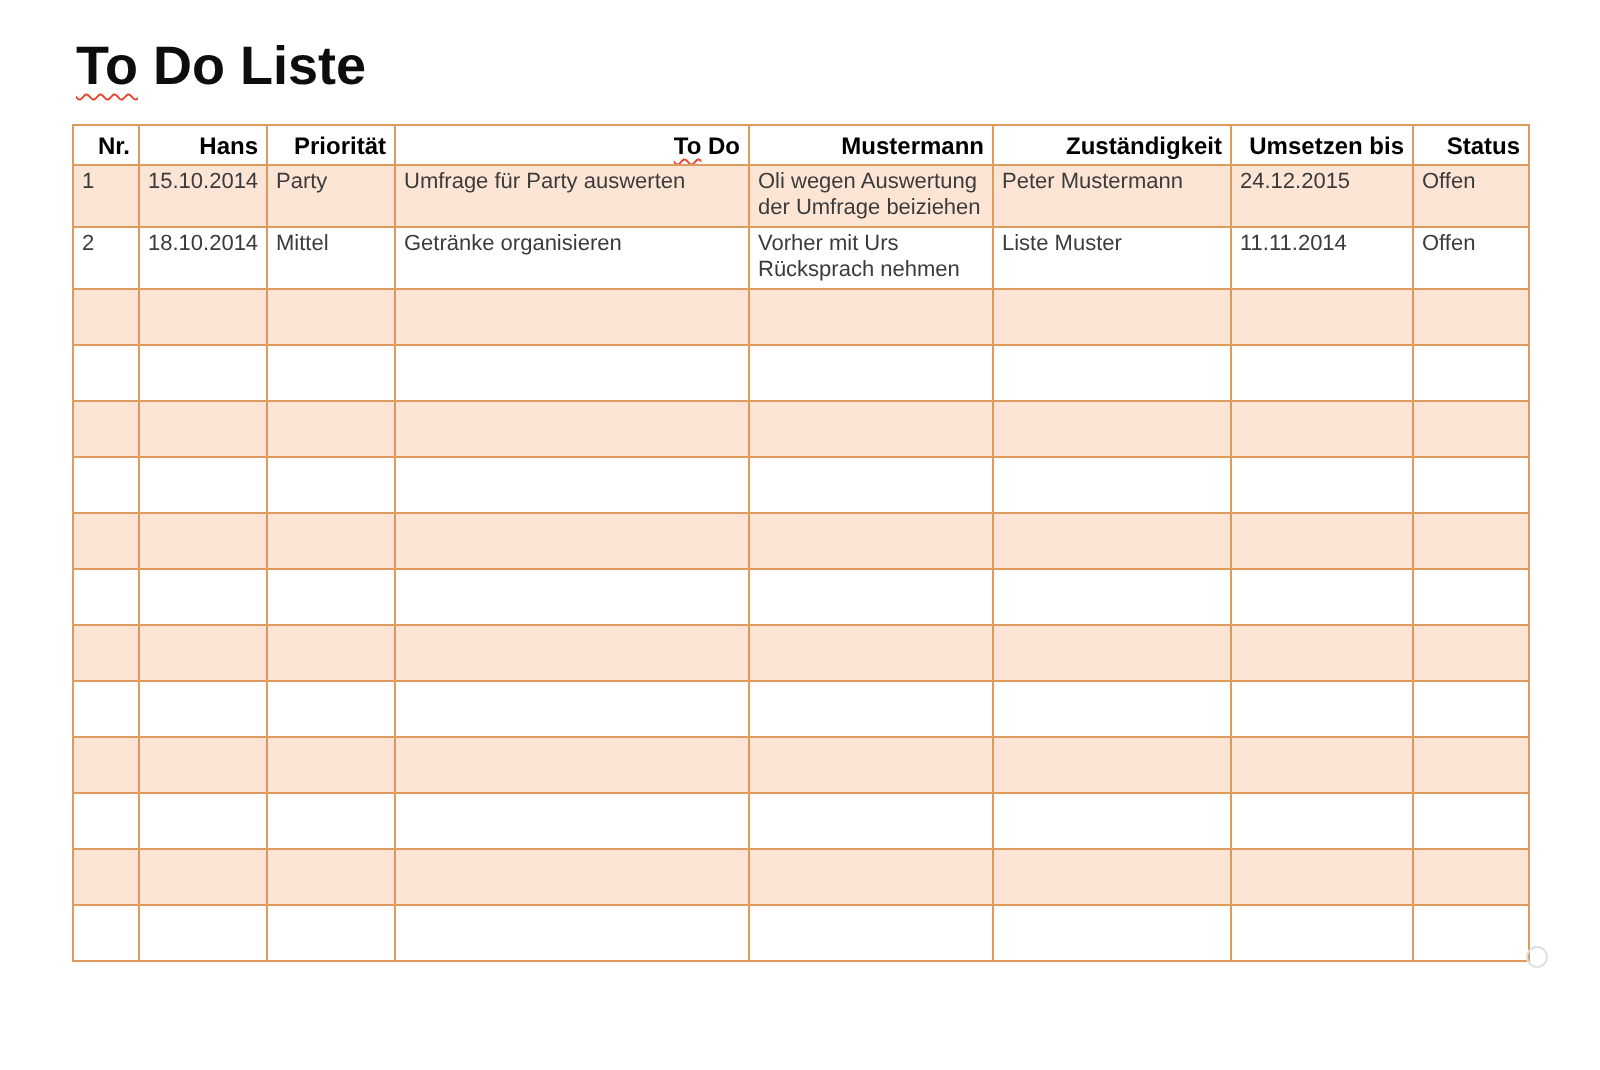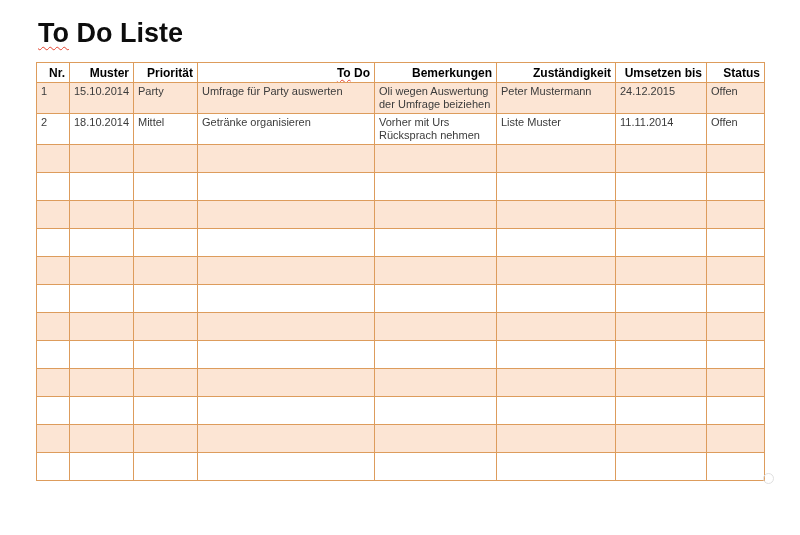--- a/index.html
+++ b/index.html
@@ -105,24 +105,24 @@
         <col style="width: 64px;">
         <col style="width: 177px;">
         <col style="width: 122px;">
         <col style="width: 119px;">
         <col style="width: 91px;">
         <col style="width: 58px;">
       </colgroup>
     <thead>
       <tr>
           <th>Nr.</th>
-          <th>Muster</th>
+          <th>Hans</th>
           <th>Priorität</th>
           <th><span class="squiggle">To</span> Do</th>
-          <th>Bemerkungen</th>
+          <th>Mustermann</th>
           <th>Zuständigkeit</th>
           <th>Umsetzen bis</th>
           <th>Status</th>
         </tr>
     </thead>
     <tbody>
         <tr class="data-row">
           <td>1</td>
           <td>15.10.2014</td>
           <td>Party</td>

